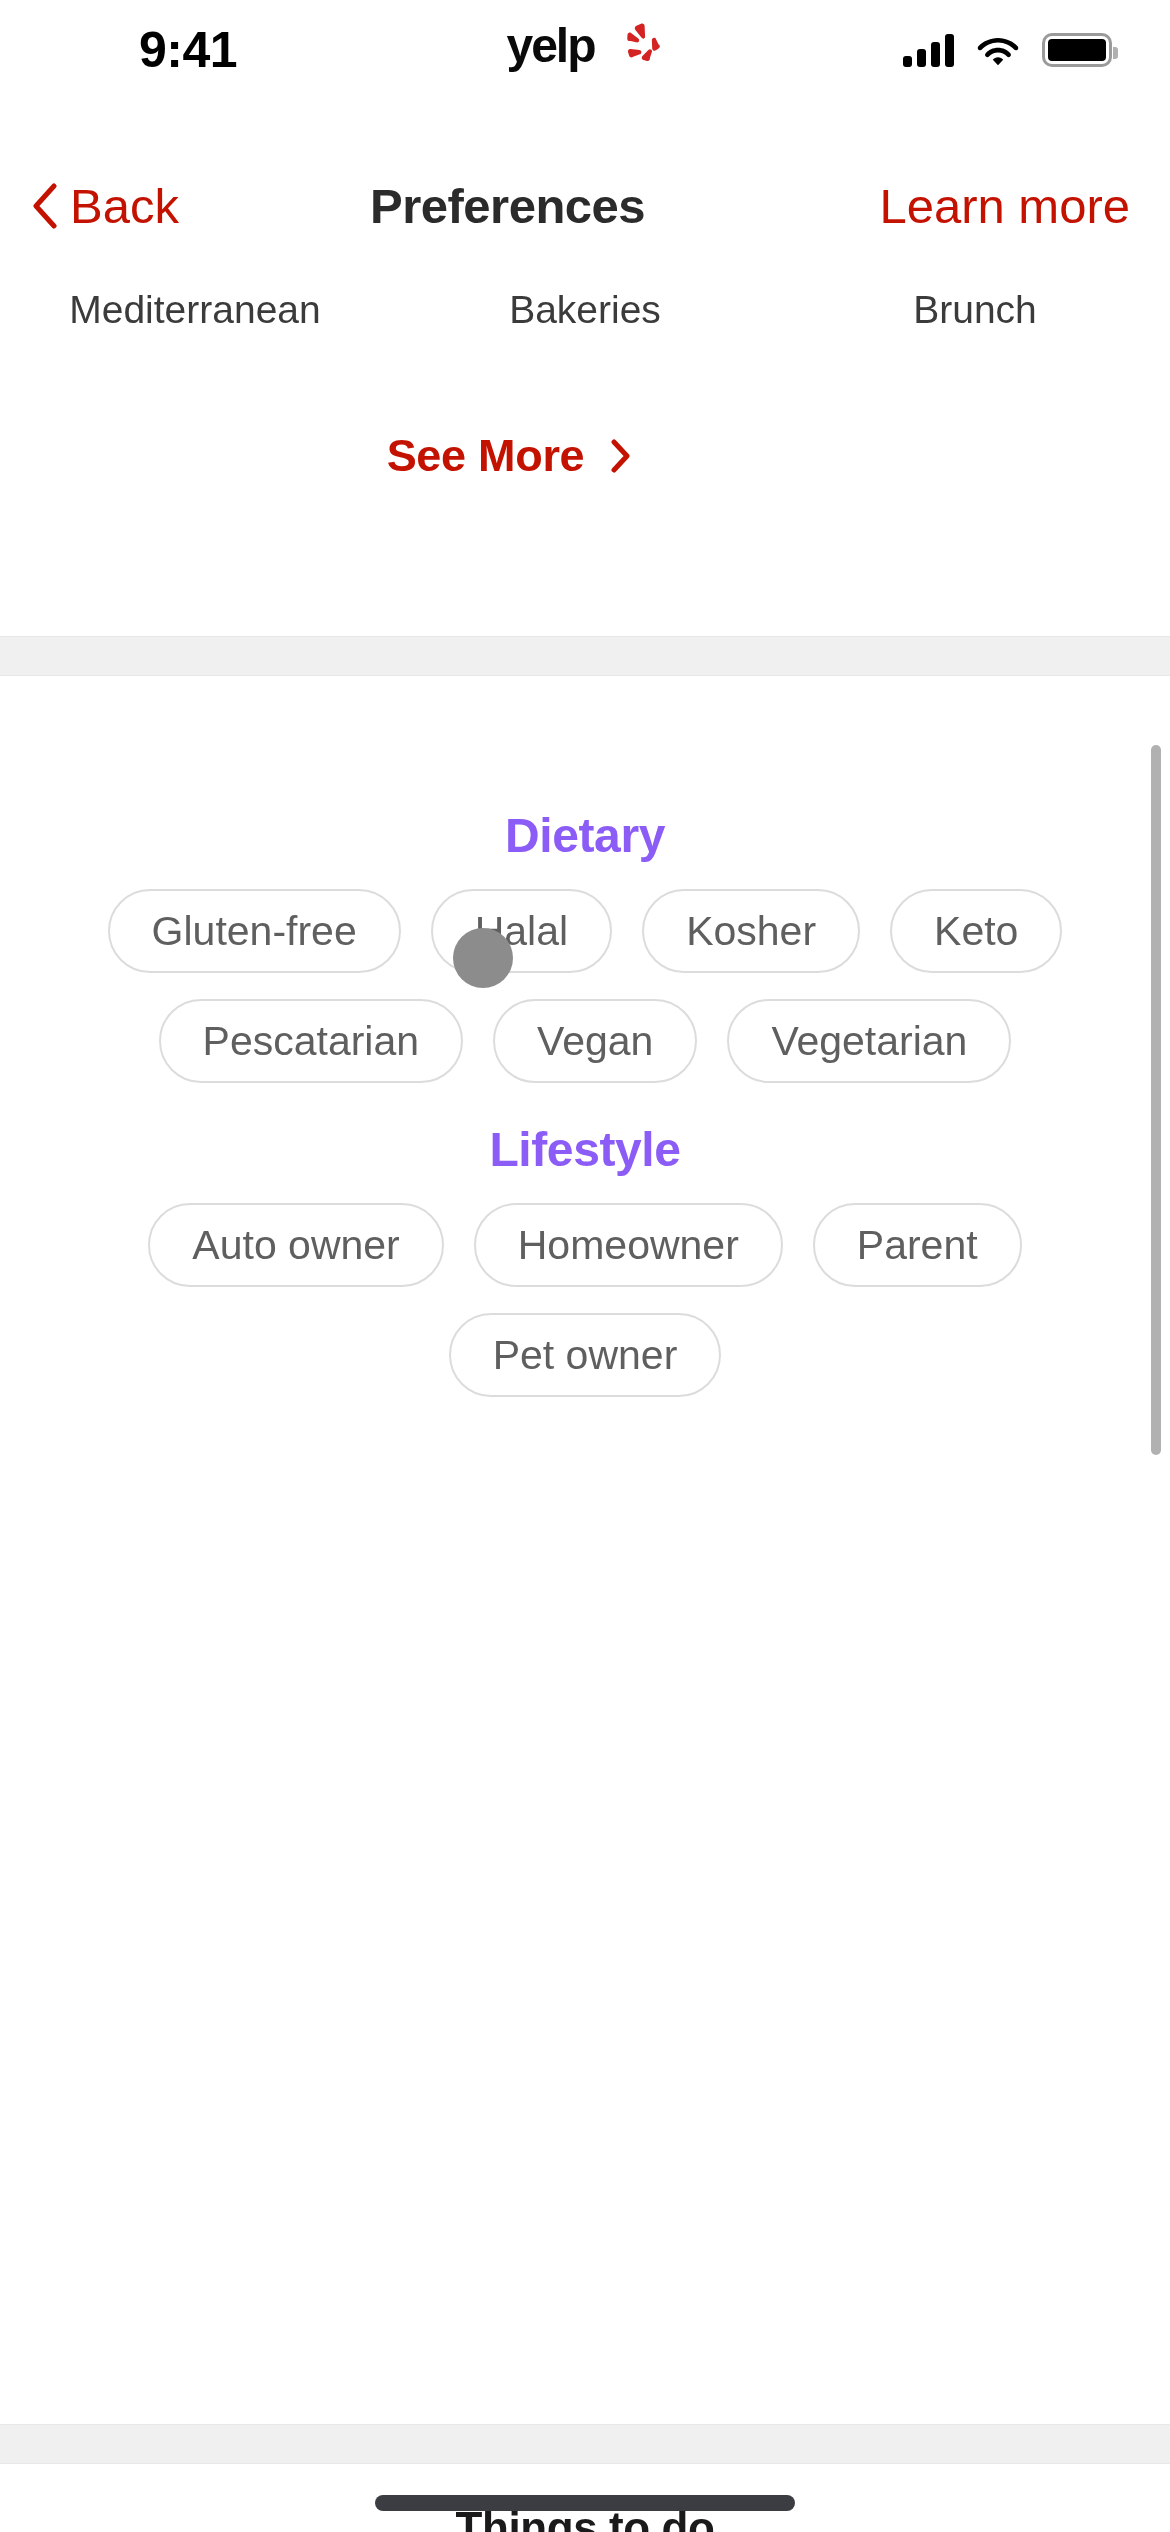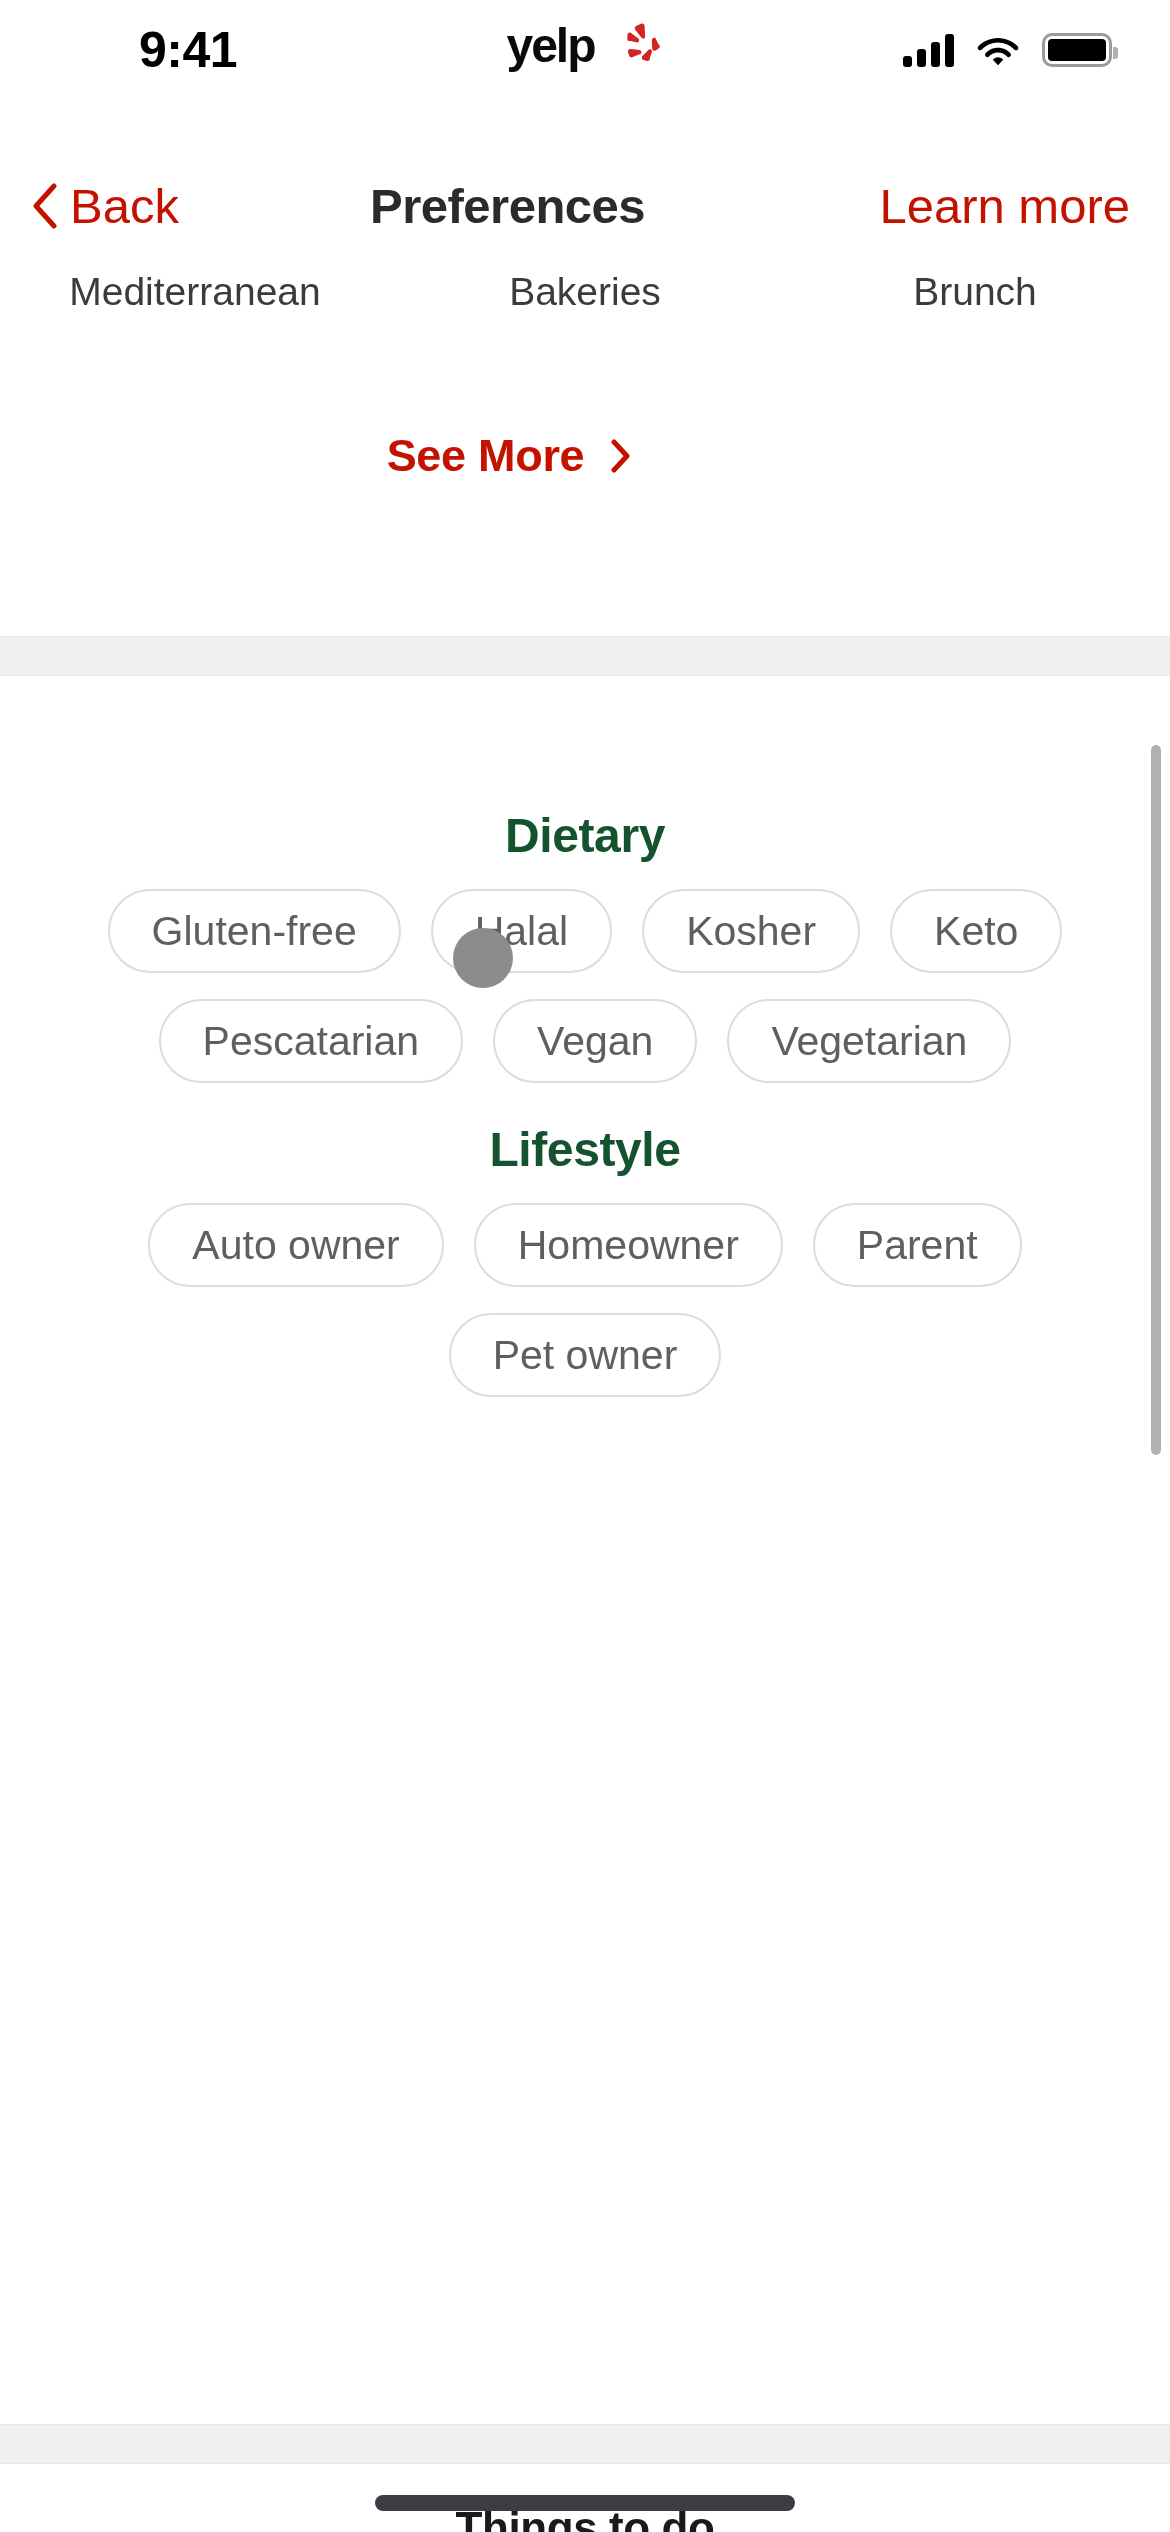--- a/index.html
+++ b/index.html
@@ -67,21 +67,21 @@
     color:#2b2b2b; letter-spacing:-0.5px;
   }
   .nav-learn{
     width:340px; text-align:right; color:#C41200;
     font-size:49px; font-weight:400; cursor:pointer; padding-right:10px;
   }
 
   
   .cat-row{
     position:absolute; top:270px; left:0; width:1170px; height:80px;
-    display:flex; 
+    display:flex; align-items:center;
   }
   .cat-item{
     flex:1; text-align:center; font-size:39px; color:#3b3b3b; font-weight:400;
     cursor:pointer;
   }
 
   
   .see-more-wrap{
     position:absolute; top:430px; left:0; width:1019px;
     display:flex; align-items:center; justify-content:center; gap:26px;
@@ -105,21 +105,21 @@
     background:#fff;
   }
   .scroll-track{
     position:absolute; right:9px; top:65px; width:10px; height:710px;
     background:#b1b1b1; border-radius:6px; cursor:pointer;
   }
 
   .section{ width:1170px; }
   .section-title{
     text-align:center; font-size:48px; font-weight:700;
-    color:#14532d; letter-spacing:-0.4px;
+    color:#8b5cf6; letter-spacing:-0.4px;
   }
   .chip-rows{ width:1170px; }
   .chip-row{
     display:flex; justify-content:center; align-items:center;
     gap:30px; margin-top:26px;
   }
   .chip{
     border:2px solid #dcdcdc; border-radius:60px;
     padding:0 42px; height:84px;
     display:flex; align-items:center; justify-content:center;

